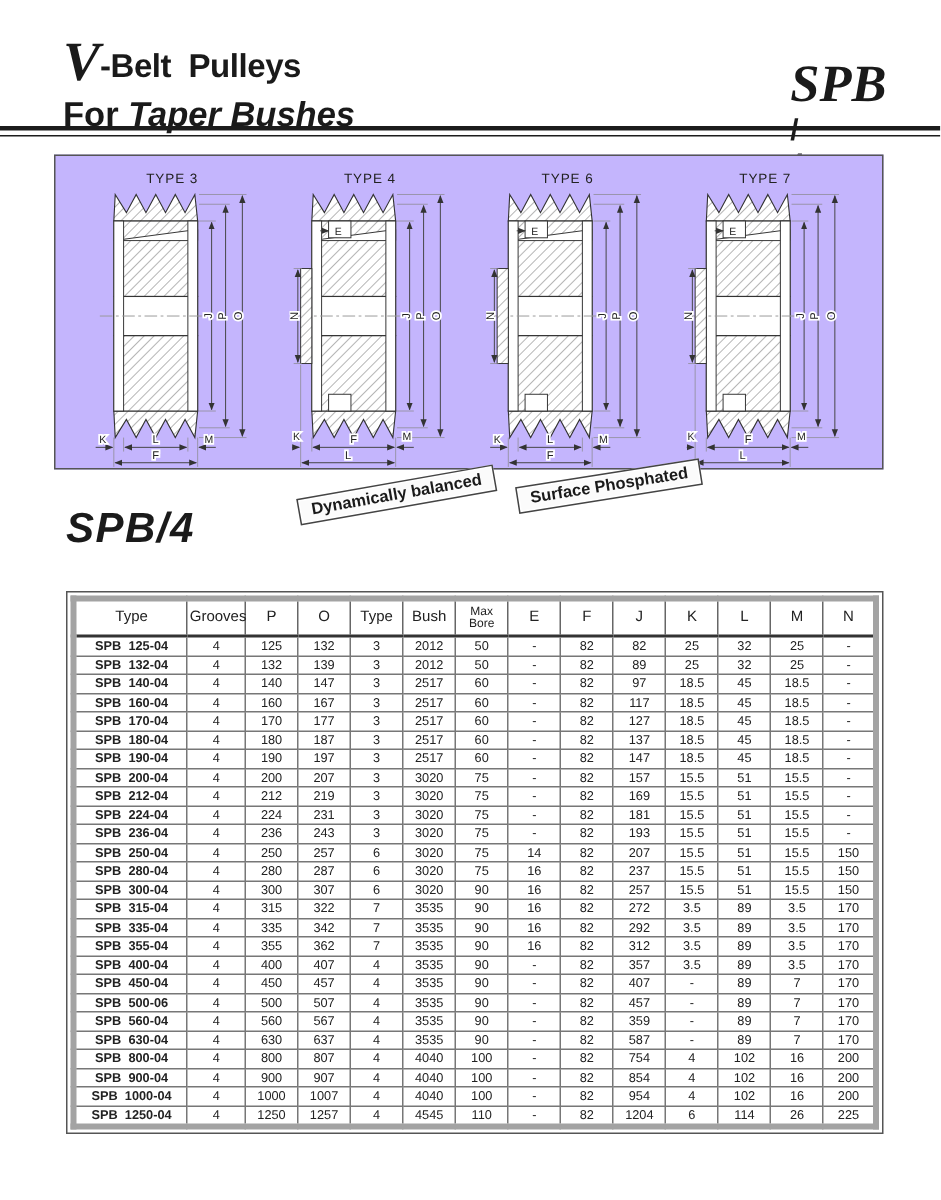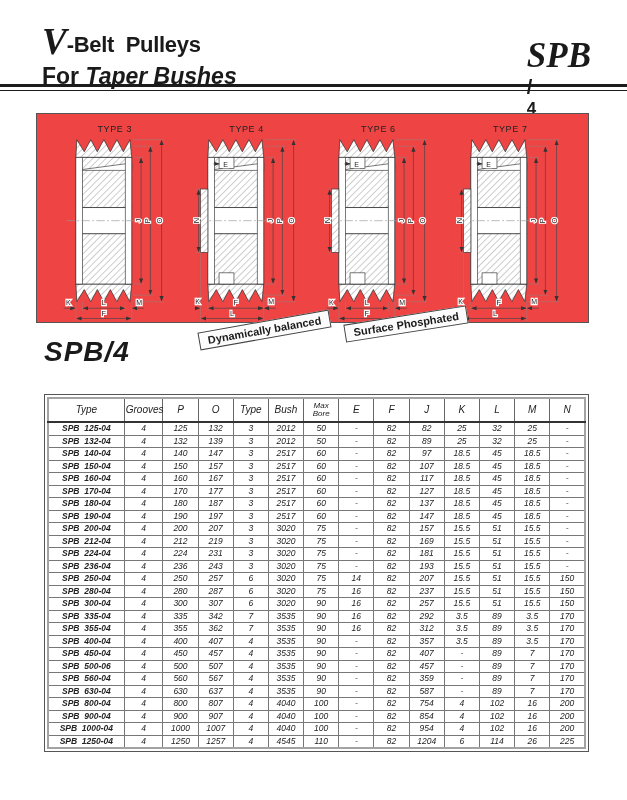--- a/index.html
+++ b/index.html
@@ -14,22 +14,22 @@
   .hdr-line2{font-size:23px;font-weight:bold;margin-top:1px;white-space:pre;}
   .hdr-line2 .it{font-style:italic;}
   .hdr-code{position:absolute;right:40px;top:20px;display:flex;align-items:baseline;flex-direction:column;}
   .code-main{font-family:"Liberation Serif",serif;font-style:italic;font-weight:bold;font-size:35px;}
   .code-sep{font-size:20px;font-weight:bold;margin:0 2px 0 4px;}
   .code-suffix{font-size:17px;font-weight:bold;}
   .double-rule{position:absolute;left:0;top:68px;width:627px;height:3px;
                border-top:3px solid #1c1c1c;border-bottom:1px solid #1c1c1c;}
 
   
-  .diagram-box{position:absolute;left:36px;top:97px;width:551px;height:208px;
-               border:1px solid #555;background:#ef4444;}
+  .diagram-box{position:absolute;left:36px;top:87px;width:551px;height:208px;
+               border:1px solid #555;background:#c4b5fd;}
   .diagram-row{display:flex;justify-content:space-evenly;align-items:flex-start;padding-top:10px;}
   .fig{text-align:center;}
   .type-label{font-size:9px;letter-spacing:0.6px;color:#222;margin-bottom:1px;}
   .dim{stroke:#444;stroke-width:0.7;}
   .tick{stroke:#888;stroke-width:0.5;}
   .dimtxt{font-size:8px;fill:#222;text-anchor:middle;paint-order:stroke;stroke:#fff;stroke-width:2.5px;
           font-family:"Liberation Sans",sans-serif;}
   .dimtxt.sm{font-size:7.5px;}
 
   .stamp{position:absolute;border:1px solid #444;background:#fbfbfb;color:#1a1a1a;
@@ -38,21 +38,21 @@
   .stamp1{left:198px;top:305px;transform:rotate(-10deg);}
   .stamp2{left:344px;top:299px;transform:rotate(-9deg);}
 
   
   .section-title{position:absolute;left:44px;top:320px;font-size:28px;font-weight:bold;
                  font-style:italic;letter-spacing:1px;}
 
   
   .table-wrap{position:absolute;left:44px;top:378px;width:539px;border:1px solid #555;
               padding:2px;background:#fff;}
-  table.spec{border-collapse:collapse;width:100%;table-layout:fixed;border:2px solid #a3a3a3;font-style:italic;}
+  table.spec{border-collapse:collapse;width:100%;table-layout:fixed;border:4px solid #a3a3a3;}
   table.spec th{border:1px solid #666;border-bottom:2px solid #333;font-weight:normal;
                 font-size:10px;color:#222;height:22px;vertical-align:middle;padding:0 1px;line-height:1.05;}
   table.spec td{border:1px solid #777;font-size:8.5px;color:#222;text-align:center;
                 padding:0 2px;line-height:11.5px;height:11.5px;overflow:hidden;white-space:nowrap;}
   table.spec td.type-cell{font-weight:bold;white-space:pre;}
   table.spec col.c-type{width:14.2%;}
   table.spec col.c-grooves{width:7.2%;}
   table.spec col.c-std{width:6.55%;}
   table.spec th.small{font-size:8px;}
 </style>
@@ -287,36 +287,20 @@
             <td>60</td>
             <td>-</td>
             <td>82</td>
             <td>97</td>
             <td>18.5</td>
             <td>45</td>
             <td>18.5</td>
             <td>-</td>
           </tr>
           <tr>
-            <td class="type-cell">SPB  150-04</td>
-            <td>4</td>
-            <td>150</td>
-            <td>157</td>
-            <td>3</td>
-            <td>2517</td>
-            <td>60</td>
-            <td>-</td>
-            <td>82</td>
-            <td>107</td>
-            <td>18.5</td>
-            <td>45</td>
-            <td>18.5</td>
-            <td>-</td>
-          </tr>
-          <tr>
             <td class="type-cell">SPB  160-04</td>
             <td>4</td>
             <td>160</td>
             <td>167</td>
             <td>3</td>
             <td>2517</td>
             <td>60</td>
             <td>-</td>
             <td>82</td>
             <td>117</td>
@@ -479,20 +463,36 @@
             <td>90</td>
             <td>16</td>
             <td>82</td>
             <td>257</td>
             <td>15.5</td>
             <td>51</td>
             <td>15.5</td>
             <td>150</td>
           </tr>
           <tr>
+            <td class="type-cell">SPB  315-04</td>
+            <td>4</td>
+            <td>315</td>
+            <td>322</td>
+            <td>7</td>
+            <td>3535</td>
+            <td>90</td>
+            <td>16</td>
+            <td>82</td>
+            <td>272</td>
+            <td>3.5</td>
+            <td>89</td>
+            <td>3.5</td>
+            <td>170</td>
+          </tr>
+          <tr>
             <td class="type-cell">SPB  335-04</td>
             <td>4</td>
             <td>335</td>
             <td>342</td>
             <td>7</td>
             <td>3535</td>
             <td>90</td>
             <td>16</td>
             <td>82</td>
             <td>292</td>

